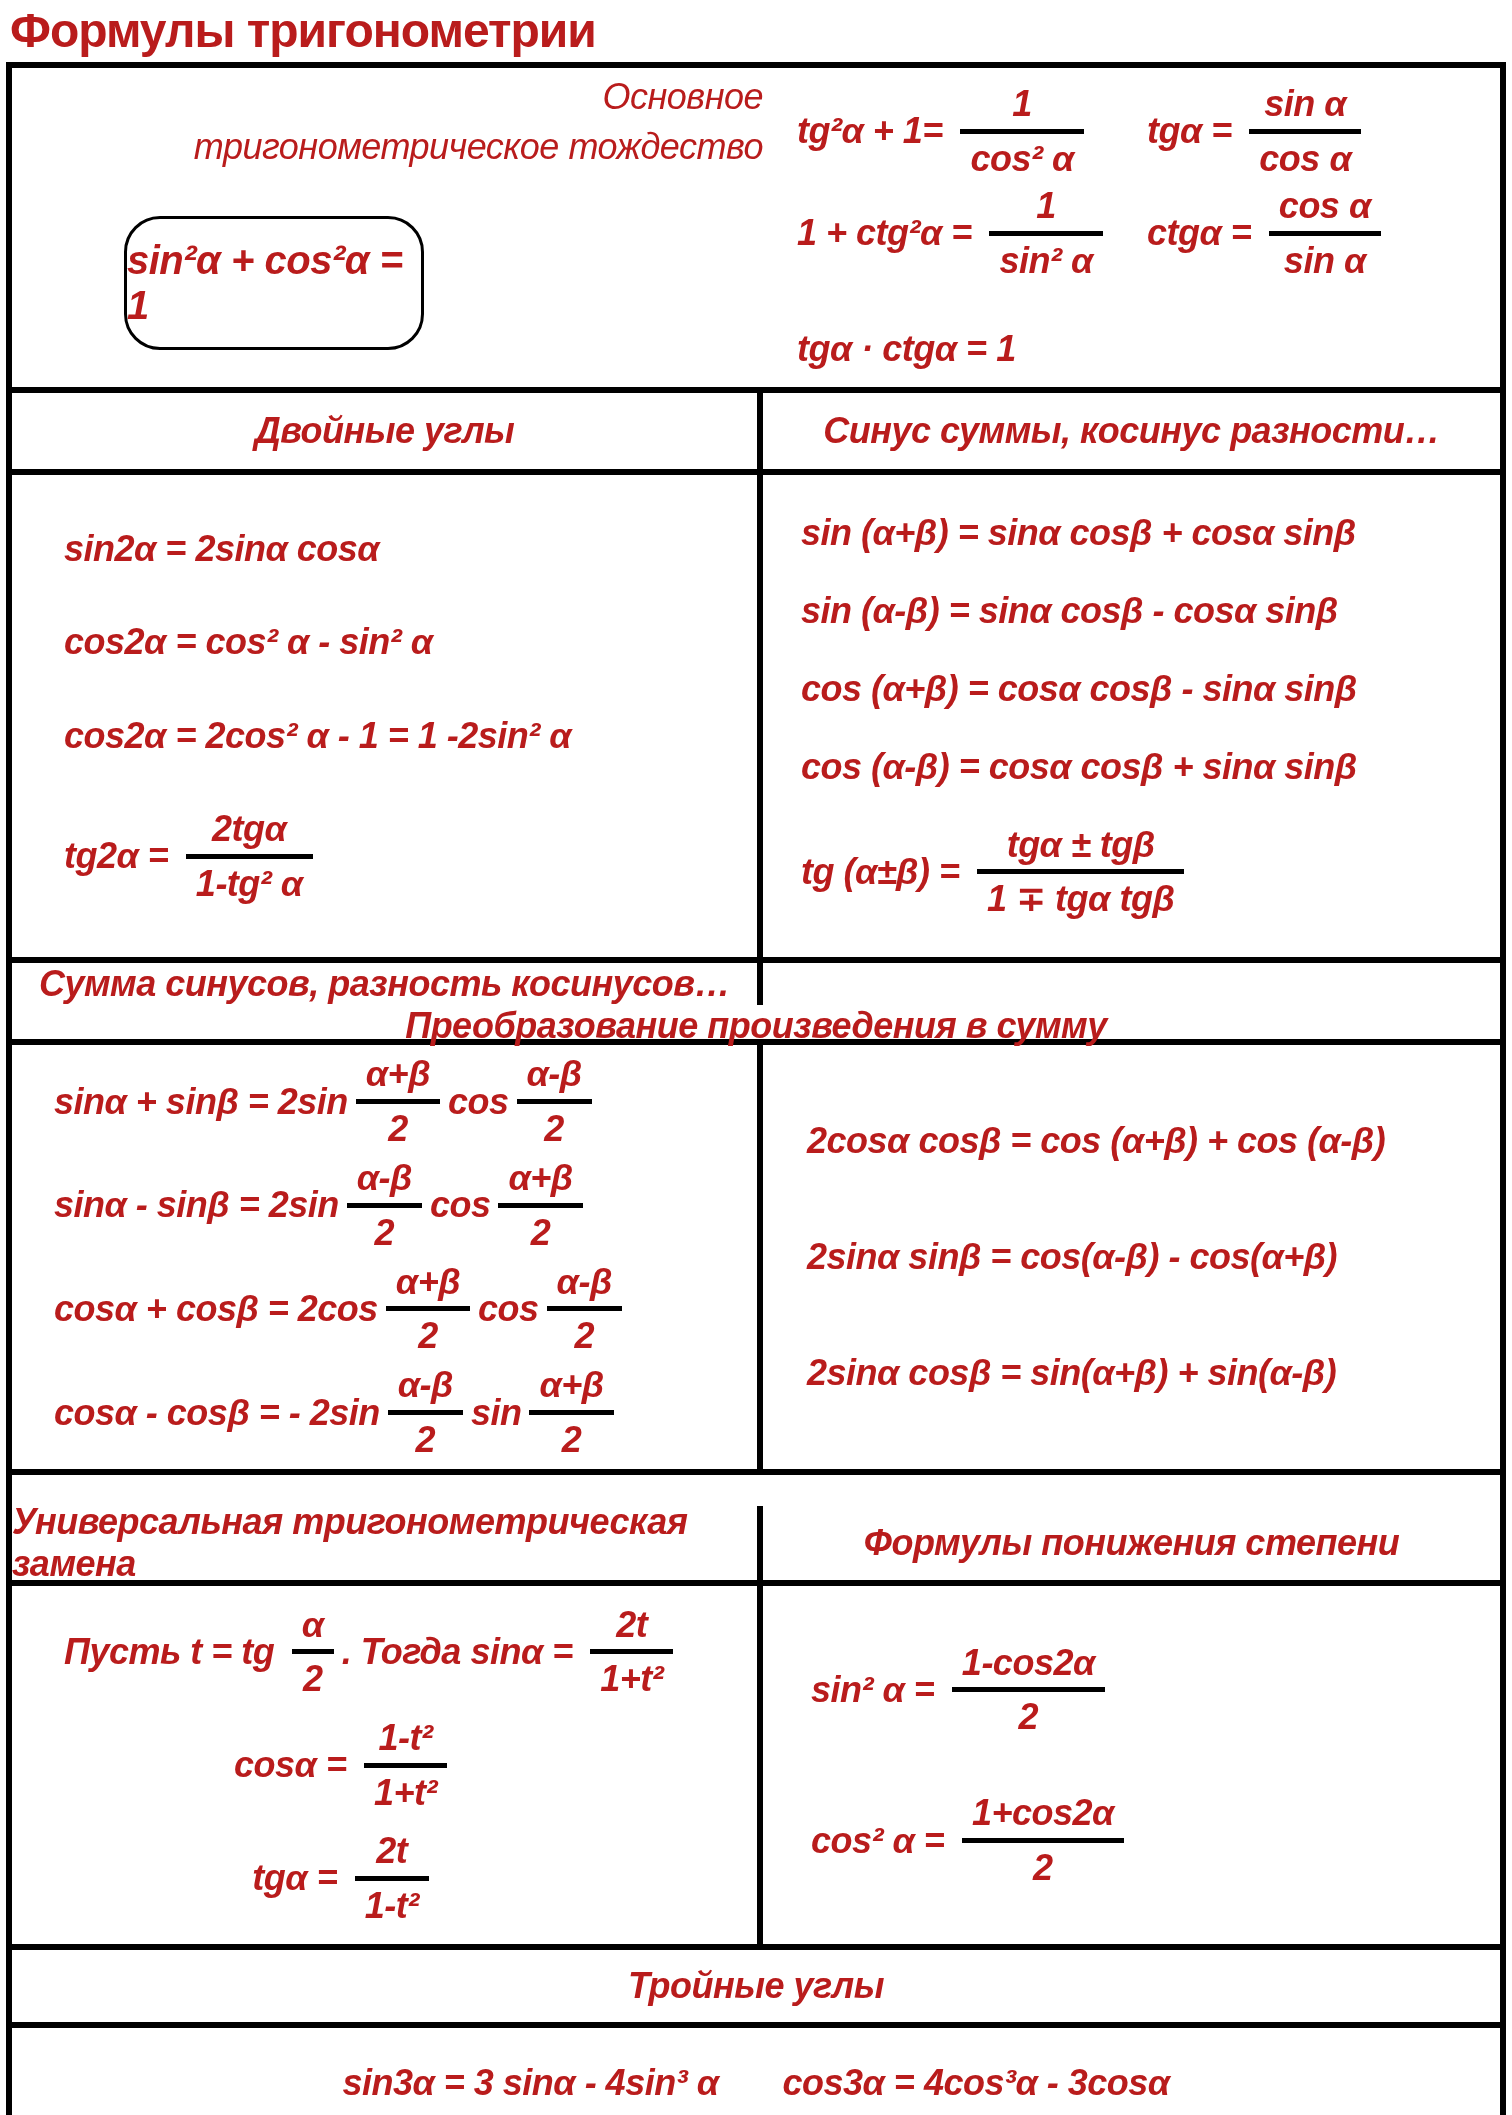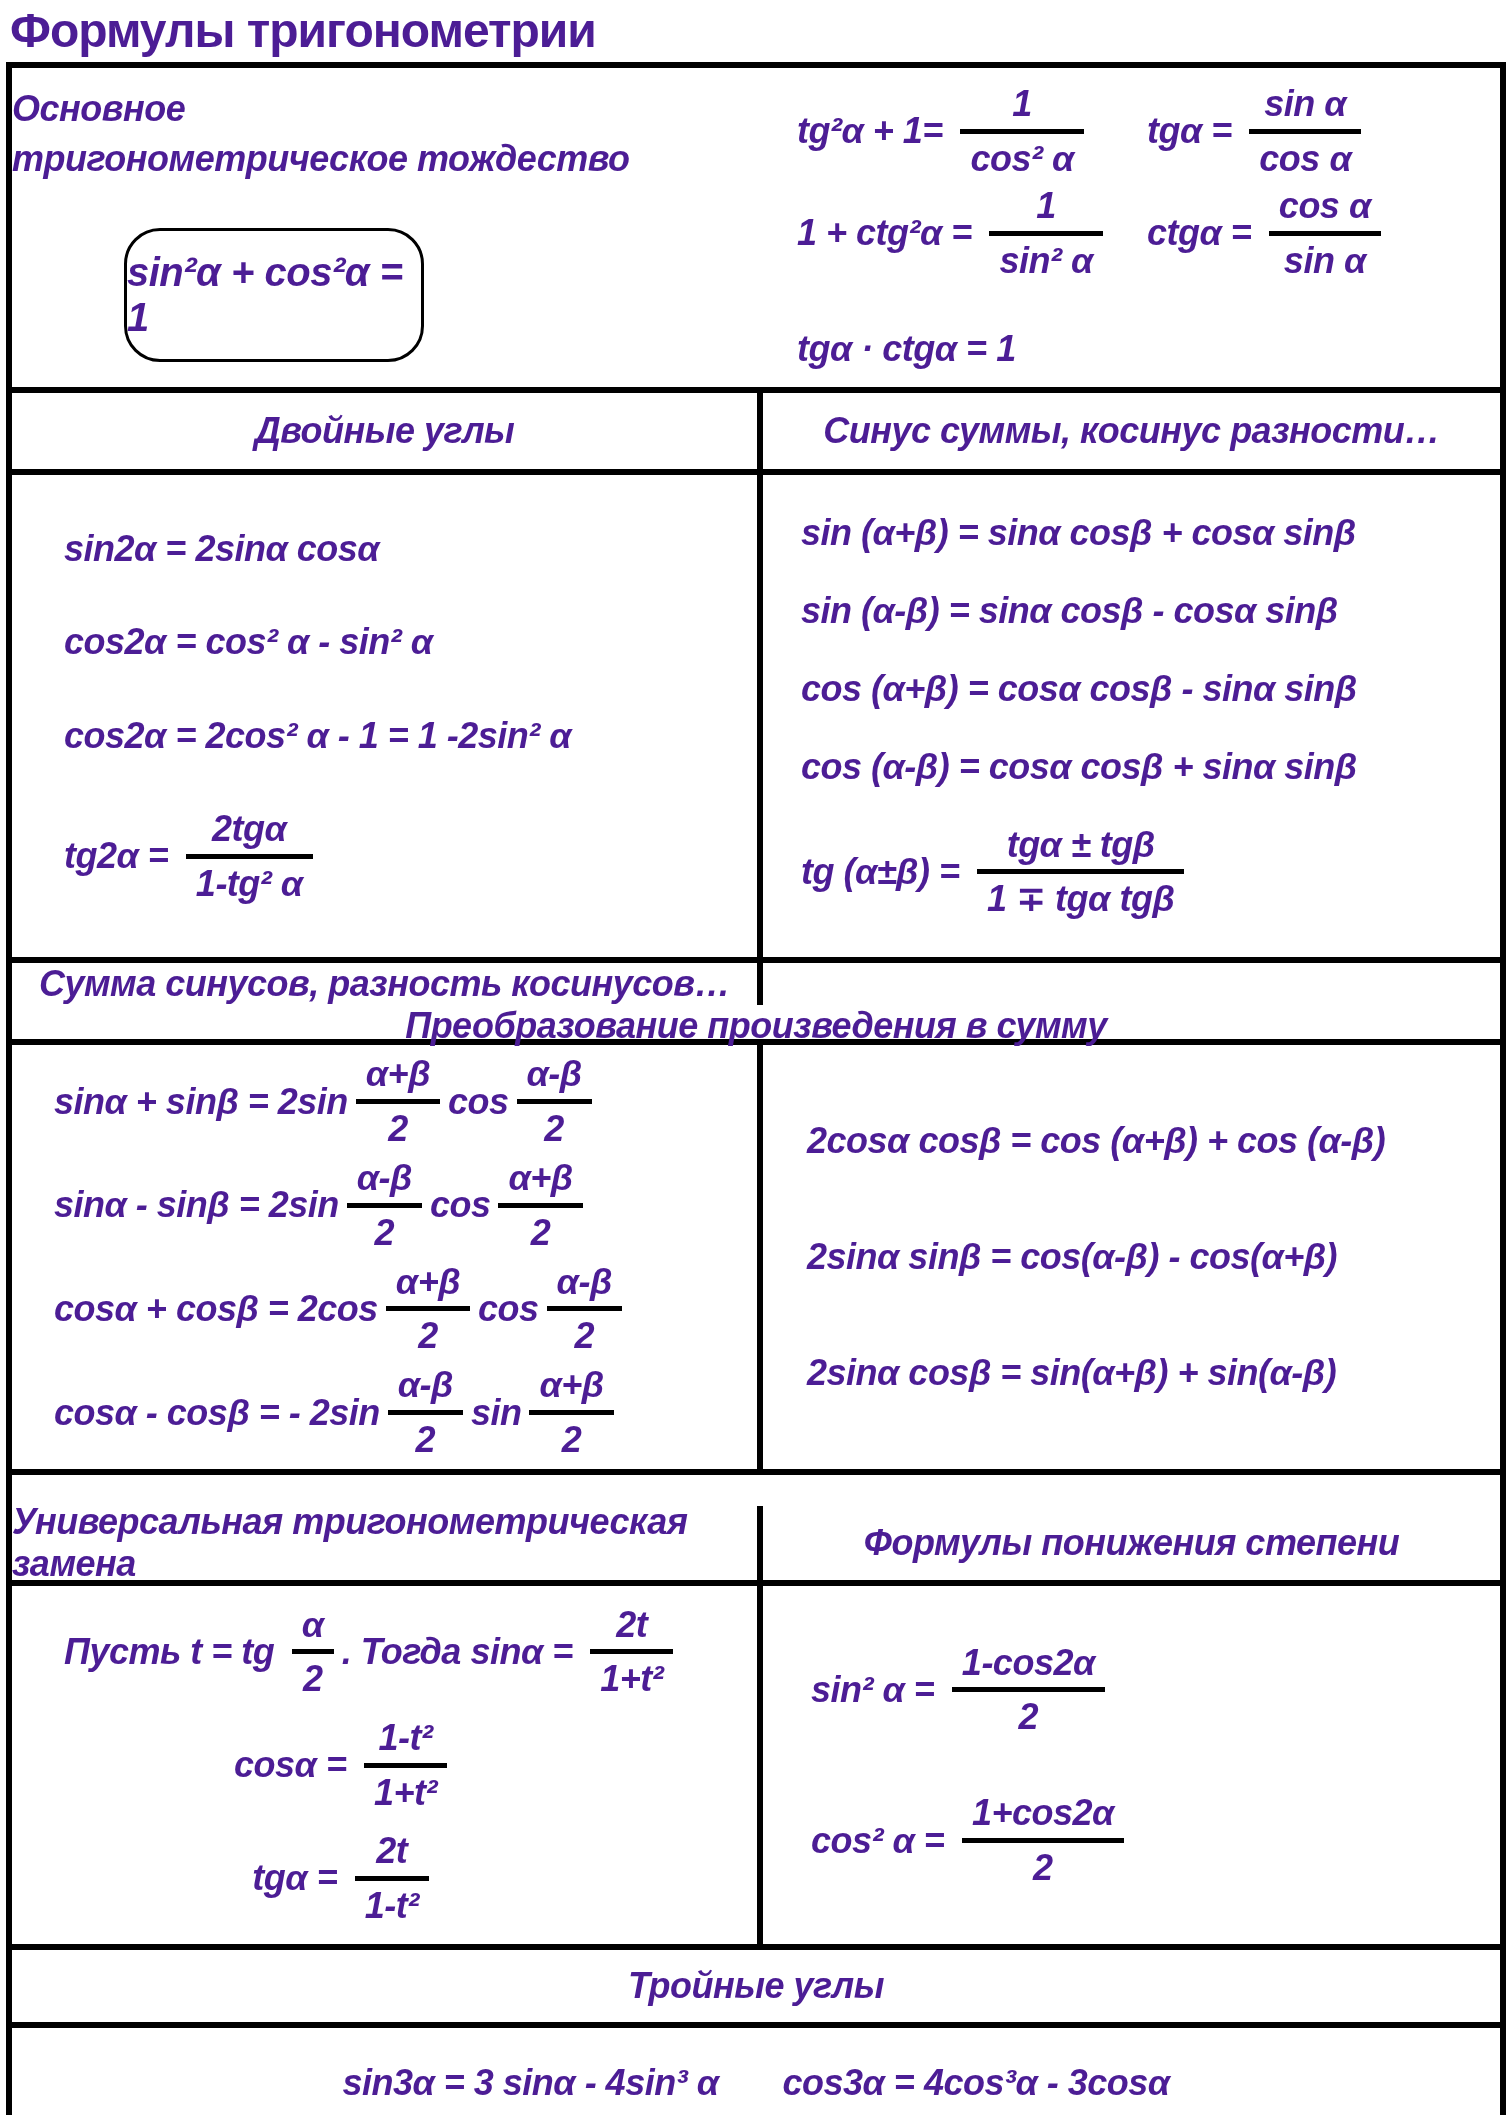--- a/index.html
+++ b/index.html
@@ -1,16 +1,16 @@
 <!DOCTYPE html>
 <html><head>
 <meta charset="utf-8">
 <style>
   html,body{margin:0;padding:0;background:#ffffff;}
-  .page{width:1512px;height:2115px;background:#ffffff;color:#4c1d95;overflow:hidden;
+  .page{width:1512px;height:2115px;background:#ffffff;color:#b91c1c;overflow:hidden;
         font-family:"Liberation Sans","DejaVu Sans",sans-serif;}
   .title{margin:0;padding:4px 0 0 10px;height:54px;line-height:54px;
          font-size:48px;font-weight:700;font-style:normal;letter-spacing:-1px;}
   .sheet{margin:4px 6px 0;width:1500px;box-sizing:border-box;border:6px solid #000;background:#fff;}
   .row{display:flex;box-sizing:border-box;border-bottom:6px solid #000;}
   .row:last-child{border-bottom:none;}
   .r-sec1{height:325px;}
   .r-hdrA{height:82px;}
   .r-cA{height:488px;}
   .r-hdrB{height:82px;flex-direction:column;}
@@ -26,21 +26,21 @@
   .flow{display:flex;flex-direction:column;justify-content:space-evenly;}
   .fline{display:flex;align-items:center;font-size:36px;font-weight:700;font-style:italic;
          letter-spacing:-0.5px;white-space:pre;line-height:1.1;}
   .txt{white-space:pre;}
   .frac{display:inline-flex;flex-direction:column;align-items:stretch;text-align:center;
         margin:0 8px;vertical-align:middle;}
   .frac .num{padding:0 10px 5px;border-bottom:5px solid #000;}
   .frac .den{padding:5px 10px 0;}
   
   .sec1-left{width:751px;}
-  .sec1-head{margin-top:16px;text-align:left;font-size:36px;font-weight:700;font-style:italic;
+  .sec1-head{margin-top:4px;text-align:right;font-size:36px;font-weight:400;font-style:italic;
              letter-spacing:-0.5px;line-height:50px;}
   .idbox{margin:44px 0 0 112px;width:300px;height:134px;box-sizing:border-box;
          border:3px solid #000;border-radius:36px;display:flex;align-items:center;justify-content:flex-start;
          font-size:40px;font-weight:700;font-style:italic;letter-spacing:-0.5px;}
   .sec1-right{flex:1;display:flex;flex-direction:column;justify-content:space-between;
               padding:16px 0 18px 34px;box-sizing:border-box;}
   .idgrid{display:grid;grid-template-columns:350px auto;row-gap:8px;align-items:center;}
   
   .pad-dbl{padding-left:52px;}
   .pad-sum{padding-left:38px;}

